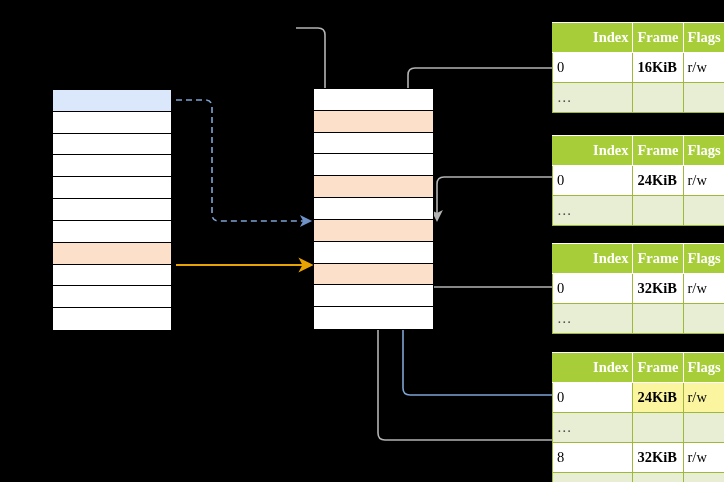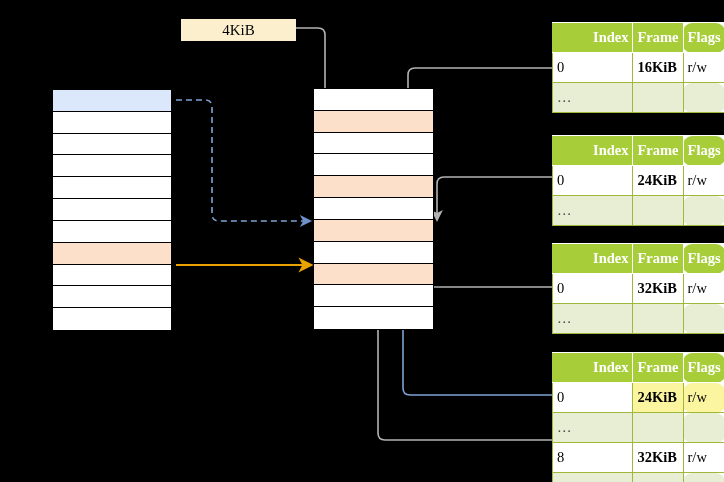--- a/index.html
+++ b/index.html
@@ -58,21 +58,21 @@
     border-left-color: #ffffff;
     border-right-color: #ffffff;
   }
   .ptable th:first-child { border-left-color: #a7ce39; padding-left: 40px; }
   .ptable th:last-child  { border-right-color: #a7ce39; }
   .ptable td { color: #000000; background: #ffffff; }
   .ptable tr.alt td { background: #e8eed4; color: #4a4a4a; }
   .ptable td.hl { background: #fbf5a0; }
   .col-index { width: 60px; }
   .col-frame { width: 58px; font-weight: bold; }
-  .col-flags { width: 31px; border-radius: 9px; }
+  .col-flags { width: 31px; }
 
   
   .tag {
     position: absolute;
     box-sizing: border-box;
     background: #fcefce;
     color: #000000;
     font-size: 15px;
     text-align: center;
     line-height: 22px;
@@ -132,21 +132,20 @@
 
     <g>
       <path d="M176,100 L205,100 Q212,100 212,107 L212,214 Q212,221 219,221 L306,221" fill="none" stroke="#7fa3d4" stroke-width="1.6" stroke-dasharray="6,4" marker-end="url(#ah-blue)"></path>
     </g>
 
     <g>
       <path d="M176,265 L306,265" fill="none" stroke="#e8a202" stroke-width="2" marker-end="url(#ah-orange)"></path>
     </g>
   </svg>
 
-  <div class="tag" style="left:181px; top:19px; width:115px;">4KiB</div>
 
   <div class="memcol" id="left-col" style="left:52px; top:89px; width:120px; height:242px;">
       <div class="memrow blue" style="height: 21.8182px;"></div>
       <div class="memrow" style="height: 21.8182px;"></div>
       <div class="memrow" style="height: 21.8182px;"></div>
       <div class="memrow" style="height: 21.8182px;"></div>
       <div class="memrow" style="height: 21.8182px;"></div>
       <div class="memrow" style="height: 21.8182px;"></div>
       <div class="memrow" style="height: 21.8182px;"></div>
       <div class="memrow peach" style="height: 21.8182px;"></div>

